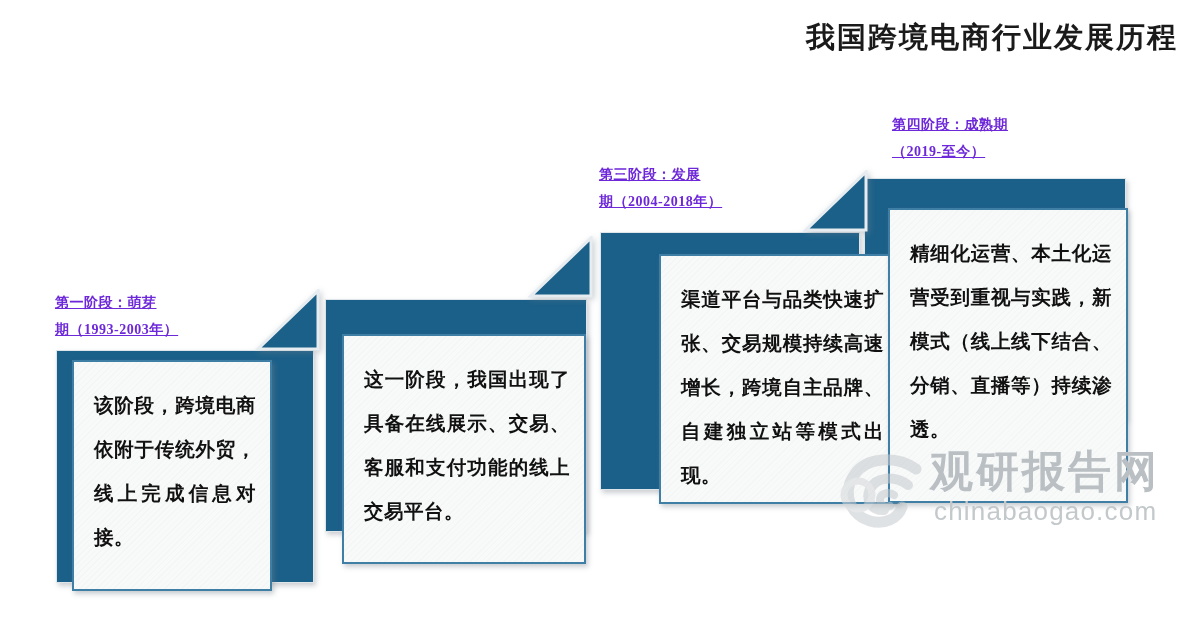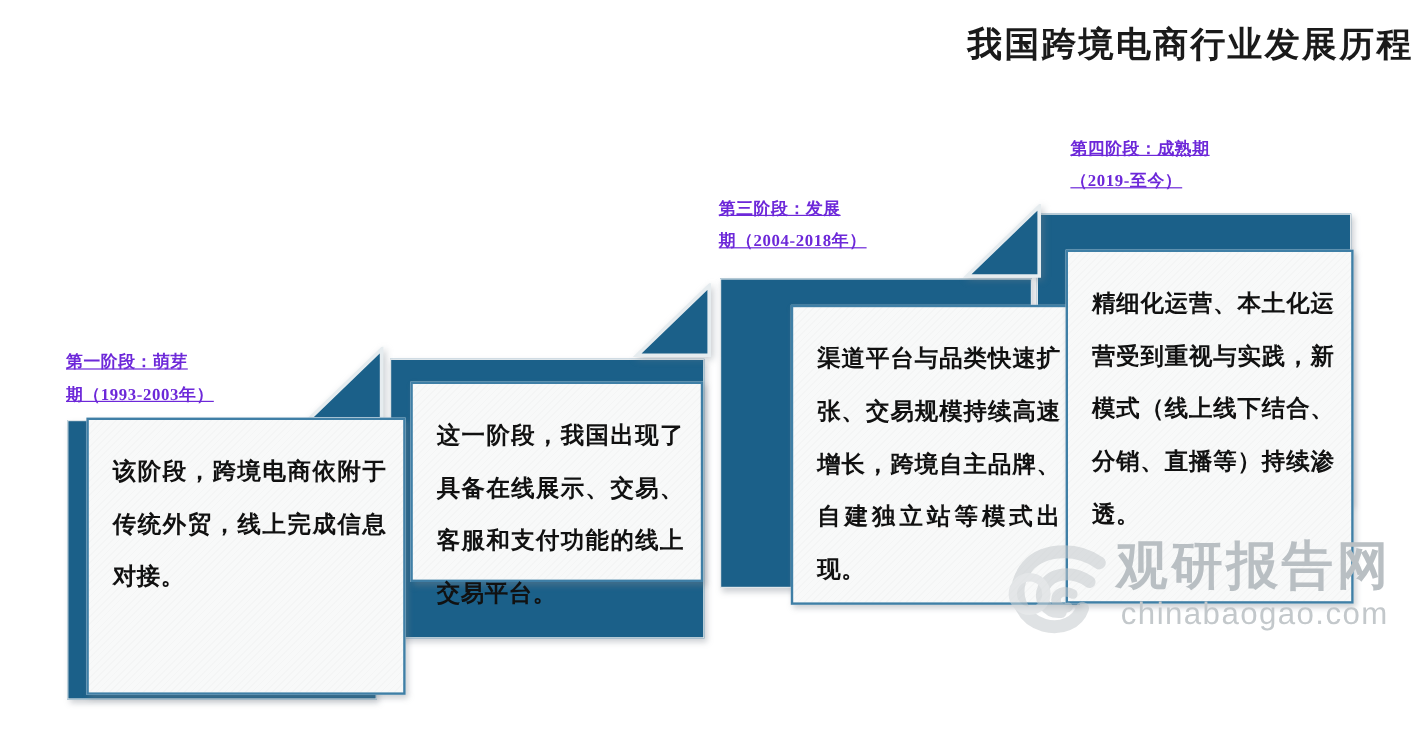--- a/index.html
+++ b/index.html
@@ -145,34 +145,34 @@
 
 <div id="canvas">
 
   <div class="chart-title">我国跨境电商行业发展历程</div>
 
   <div class="stage-label" style="left:55px; top:268px; width:250px;margin-top:21px;">第一阶段：萌芽
 期（1993-2003年）</div>
 
   <div class="stage-slab" style="left:56px; top:350px; width:256px; height:231px;"></div>
 
-  <div class="stage-card" style="left:72px; top:348px; width:266px; height:231px;">
+  <div class="stage-card" style="left:72px; top:360px; width:200px; height:231px;">
     <div class="card-text">该阶段，跨境电商依附于传统外贸，线上完成信息对接。</div>
   </div>
 
   <div class="stage-ramp" style="left:252px; top:289px; width:70px; height:64px;">
     <svg width="70" height="64" viewBox="0 0 70 64">
       <polygon points="66,2 66,60 6,60" fill="#1b6089" stroke="#e6ecef" stroke-width="3"></polygon>
     </svg>
   </div>
 
 
   <div class="stage-slab" style="left:325px; top:299px; width:260px; height:231px;"></div>
 
-  <div class="stage-card" style="left:342px; top:318px; width:244px; height:167px;">
+  <div class="stage-card" style="left:342px; top:334px; width:244px; height:230px;">
     <div class="card-text">这一阶段，我国出现了具备在线展示、交易、客服和支付功能的线上交易平台。</div>
   </div>
 
   <div class="stage-ramp" style="left:525px; top:236px; width:70px; height:64px;">
     <svg width="70" height="64" viewBox="0 0 70 64">
       <polygon points="66,2 66,60 6,60" fill="#1b6089" stroke="#e6ecef" stroke-width="3"></polygon>
     </svg>
   </div>
 
   <div class="stage-label" style="left:599px; top:161px; width:255px;">第三阶段：发展

